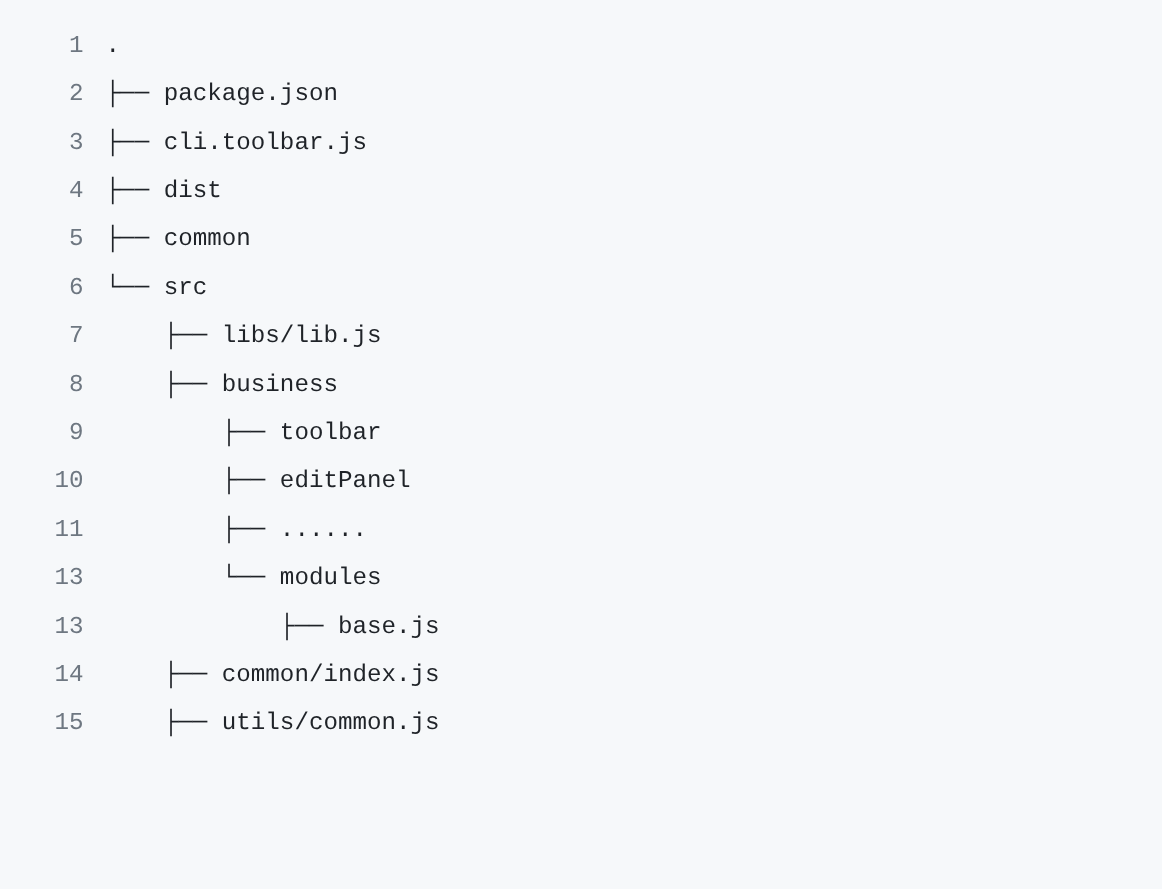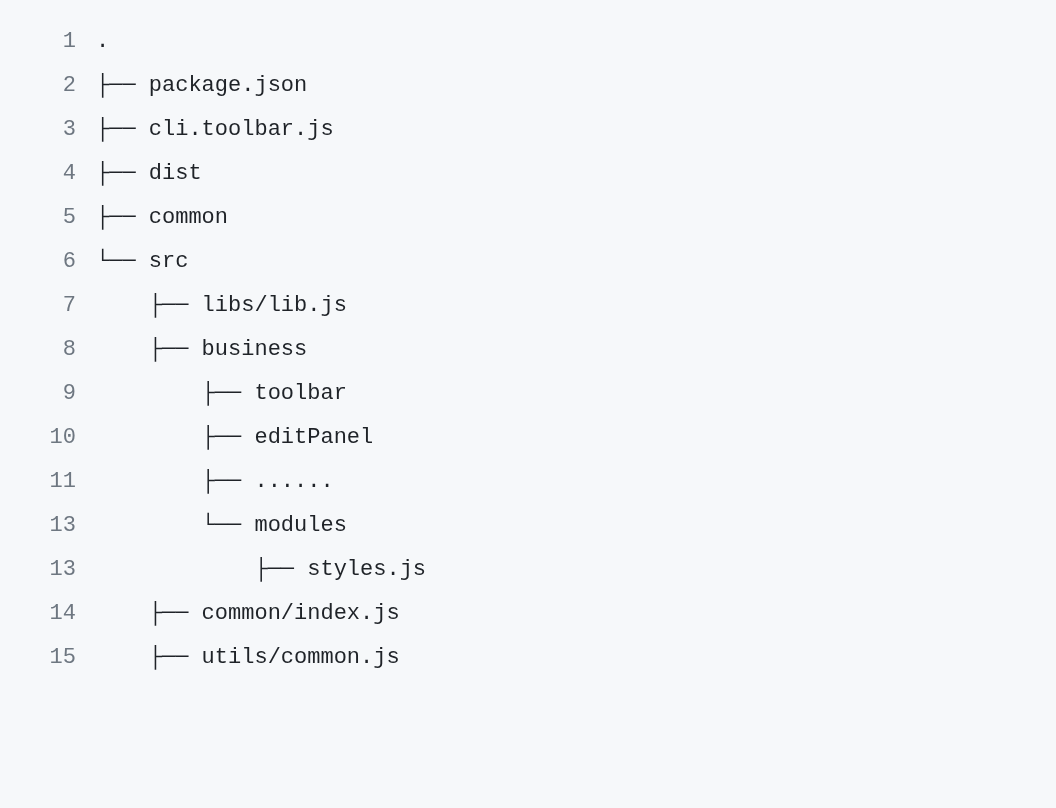--- a/index.html
+++ b/index.html
@@ -86,21 +86,21 @@
   <div class="code-line">
     <div class="gutter">11</div>
     <div class="content">        ├── ......</div>
   </div>
   <div class="code-line">
     <div class="gutter">13</div>
     <div class="content">        └── modules</div>
   </div>
   <div class="code-line">
     <div class="gutter">13</div>
-    <div class="content">            ├── styles.js</div>
+    <div class="content">            ├── base.js</div>
   </div>
   <div class="code-line">
     <div class="gutter">14</div>
     <div class="content">    ├── common/index.js</div>
   </div>
   <div class="code-line">
     <div class="gutter">15</div>
     <div class="content">    ├── utils/common.js</div>
   </div>
 </div>

